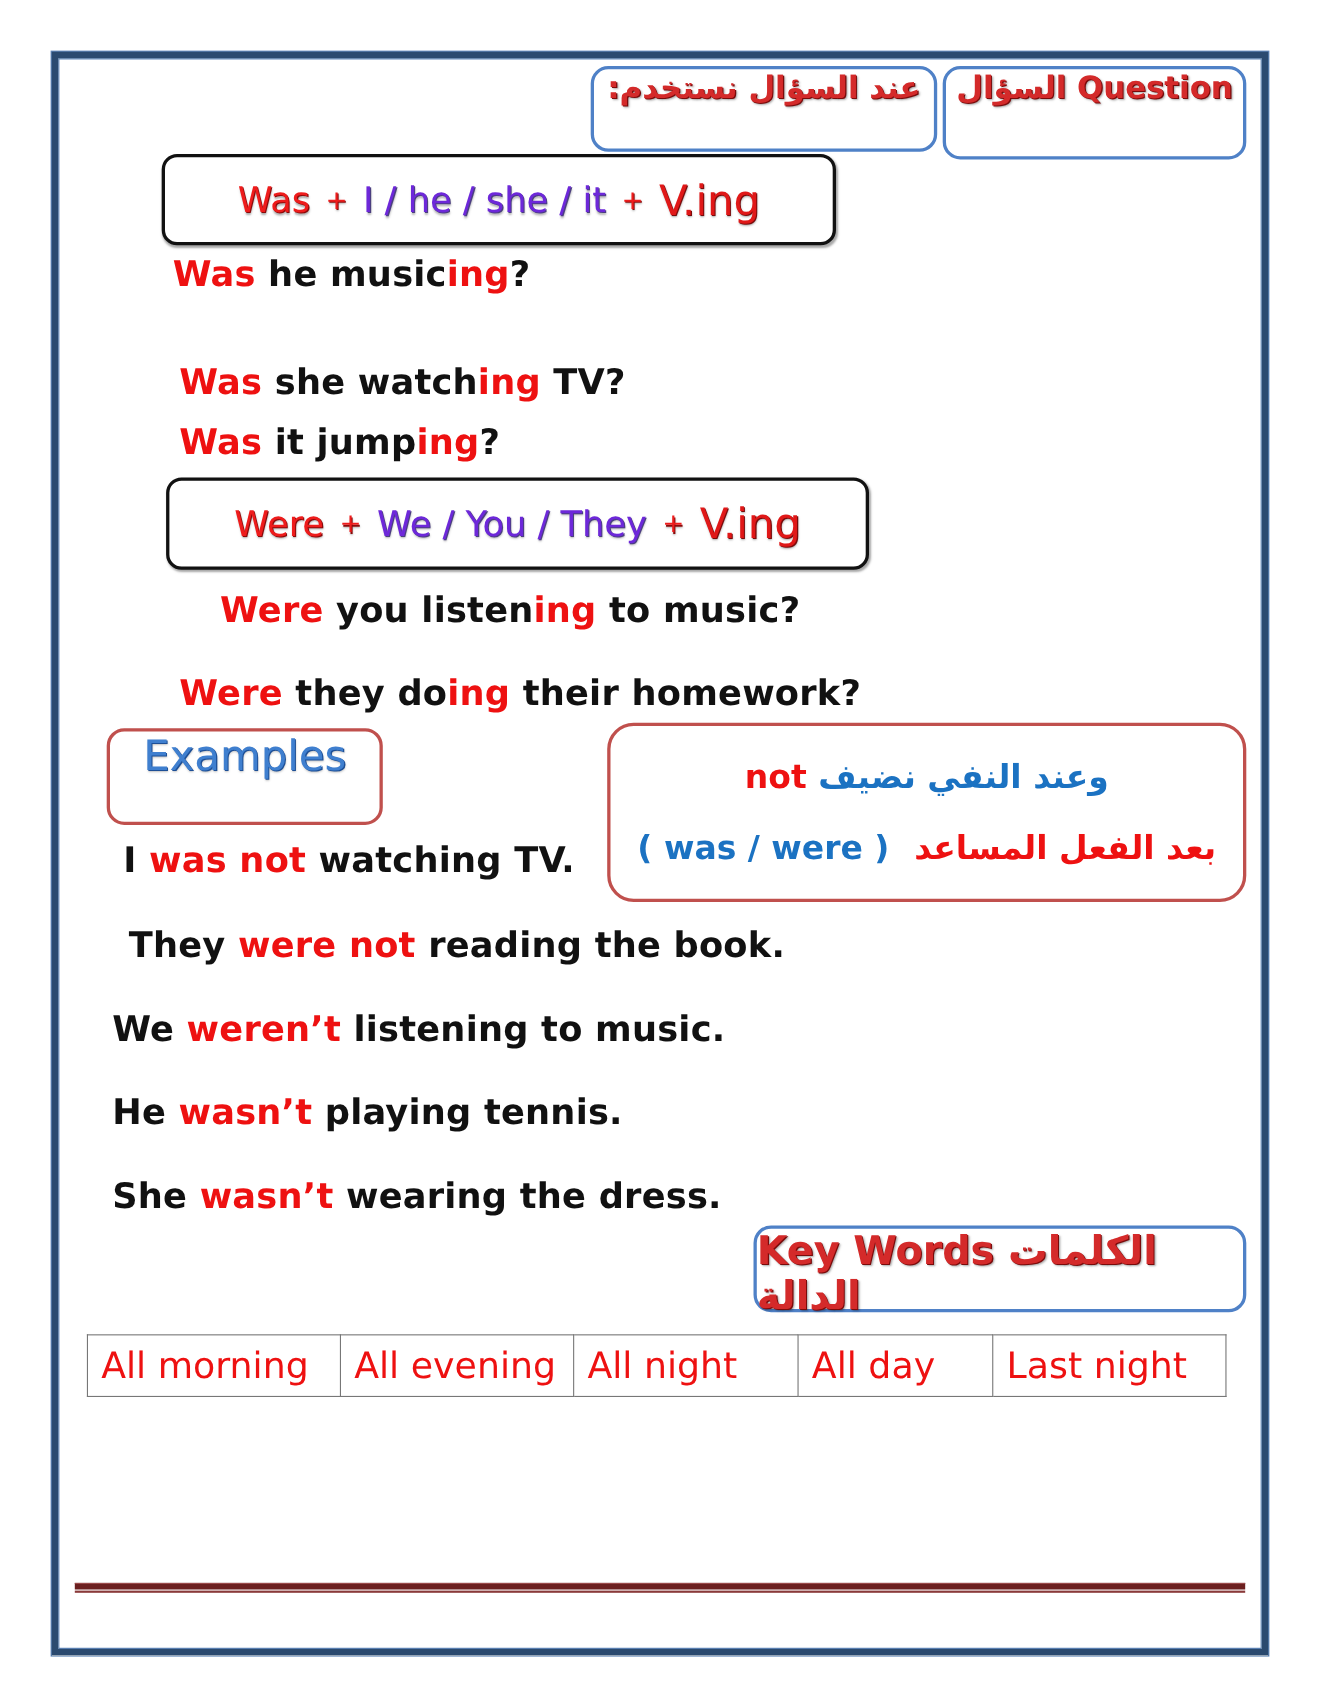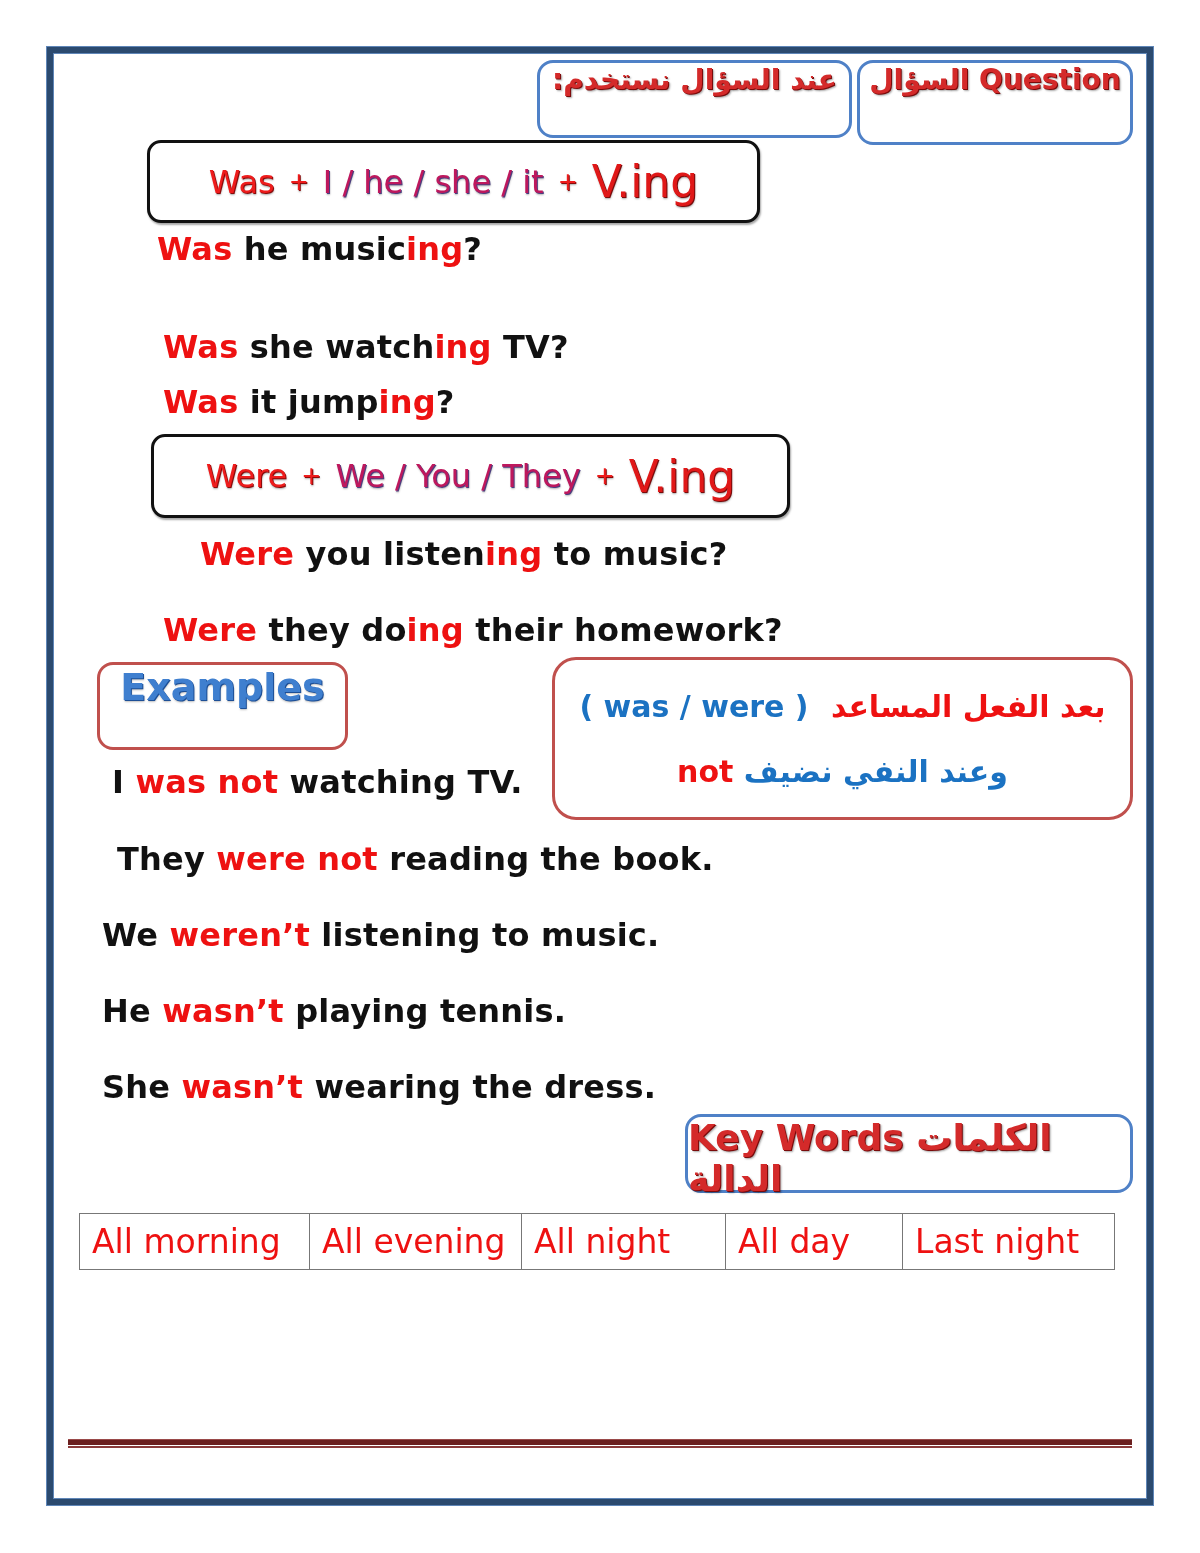--- a/index.html
+++ b/index.html
@@ -10,26 +10,26 @@
   .rbox { position:absolute; box-sizing:border-box; border-radius:16px; background:#fff; }
   .blue-box { border:3px solid #4f81c7; }
   .red-box { border:3px solid #c0504d; }
   .black-box { border:3px solid #111; border-radius:14px; box-shadow:1px 2px 2px rgba(0,0,0,0.35); }
   .art-red { color:#d42a2a; font-weight:bold; text-shadow:1px 1px 0 #7a0b0b, 2px 2px 2px rgba(0,0,0,0.35);
              font-family:"DejaVu Sans", sans-serif; }
   .title-center { display:flex; align-items:flex-start; justify-content:center; width:100%; height:100%; }
   .formula { font-family:"DejaVu Sans", sans-serif; font-size:32px; white-space:nowrap;
              display:flex; align-items:center; justify-content:center; height:100%; }
   .f-red { color:#ee1c1c; text-shadow:1px 1px 0 #8a0a0a, 1px 2px 2px rgba(0,0,0,0.35); }
-  .f-purple { color:#be185d; text-shadow:1px 1px 0 #4b3f80, 1px 2px 2px rgba(0,0,0,0.3); }
-  .f-ving { color:#e01818; font-size:44px; text-shadow:1px 1px 0 #7a0b0b, 1px 2px 2px rgba(0,0,0,0.35); }
+  .f-purple { color:#6d28d9; text-shadow:1px 1px 0 #4b3f80, 1px 2px 2px rgba(0,0,0,0.3); }
+  .f-ving { color:#e01818; font-size:38px; text-shadow:1px 1px 0 #7a0b0b, 1px 2px 2px rgba(0,0,0,0.35); }
   .sent { position:absolute; font-size:32px; font-weight:bold; color:#111; white-space:nowrap;
           font-family:"DejaVu Sans", sans-serif; letter-spacing:0.2px; }
   .red { color:#ee1111; }
-  .examples-title { font-size:38px; font-weight:bold; color:#3f7fcf;
+  .examples-title { font-size:38px; font-weight:normal; color:#3f7fcf;
                     text-shadow:1px 1px 0 #1d4f96, 1px 2px 2px rgba(0,0,0,0.25); }
   .neg-box { display:flex; flex-direction:column; align-items:center; justify-content:center; gap:30px; height:100%; }
   .neg-line { font-size:30px; font-weight:bold; white-space:nowrap; direction:ltr; }
   .ar-blue { color:#1b72c2; }
   .en-red { color:#ee1111; }
   .en-blue { color:#1b72c2; }
   .kw-table { position:absolute; left:79px; top:1213px; border-collapse:collapse; }
   .kw-table td { border:1.5px solid #777; height:55px; padding:0 0 0 12px; color:#ee1111;
                  font-size:33px; font-family:"DejaVu Sans", sans-serif; white-space:nowrap; }
   .footer-rule { position:absolute; left:68px; top:1439px; width:1064px; height:5px; background:#6b1f1f;
@@ -91,26 +91,26 @@
 
 <div class="rbox red-box" style="left:97px; top:662px; width:251px; height:88px;">
   <div class="title-center">
     <span class="examples-title">Examples</span>
   </div>
 </div>
 
 <div class="rbox red-box" style="left:552px; top:657px; width:581px; height:163px; border-radius:24px;">
   <div class="neg-box">
     <div class="neg-line">
+      <span class="en-red">not</span>
+      <span class="ar-blue" style="direction:rtl; unicode-bidi:isolate;">وعند النفي نضيف</span>
+    </div>
+    <div class="neg-line">
       <span class="en-blue">( was / were )</span>
       <span class="en-red" style="direction:rtl; unicode-bidi:isolate; margin-left:12px;">بعد الفعل المساعد</span>
-    </div>
-    <div class="neg-line">
-      <span class="en-red">not</span>
-      <span class="ar-blue" style="direction:rtl; unicode-bidi:isolate;">وعند النفي نضيف</span>
     </div>
   </div>
 </div>
 
 <div class="sent" style="left:112px; top:763px;">
   <span>I </span><span class="red">was not</span><span> watching TV.</span>
 </div>
 <div class="sent" style="left:117px; top:840px;">
   <span>They </span><span class="red">were not</span><span> reading the book.</span>
 </div>

